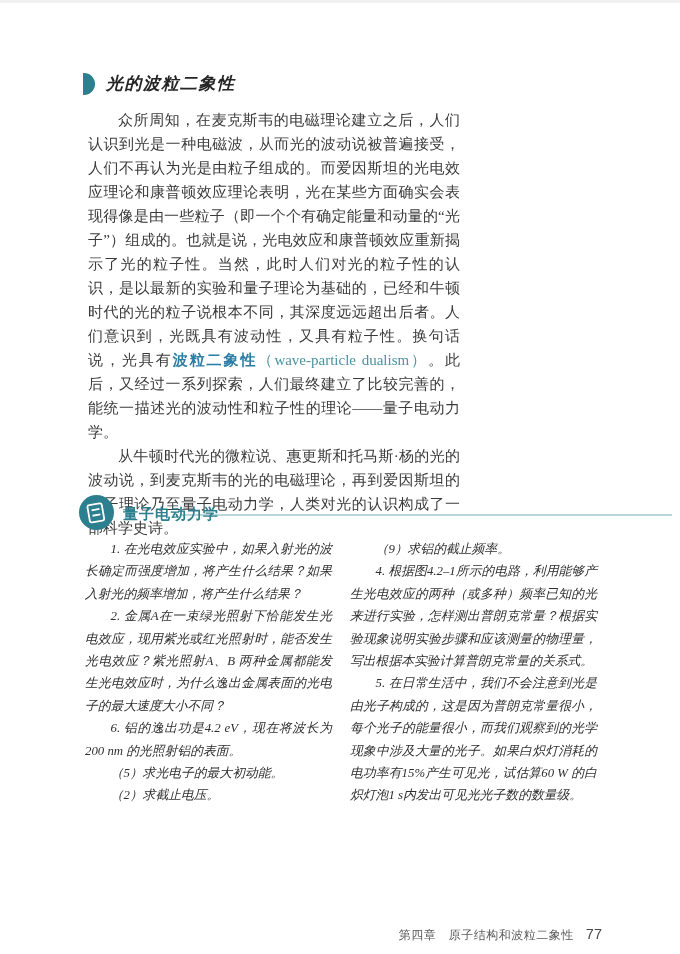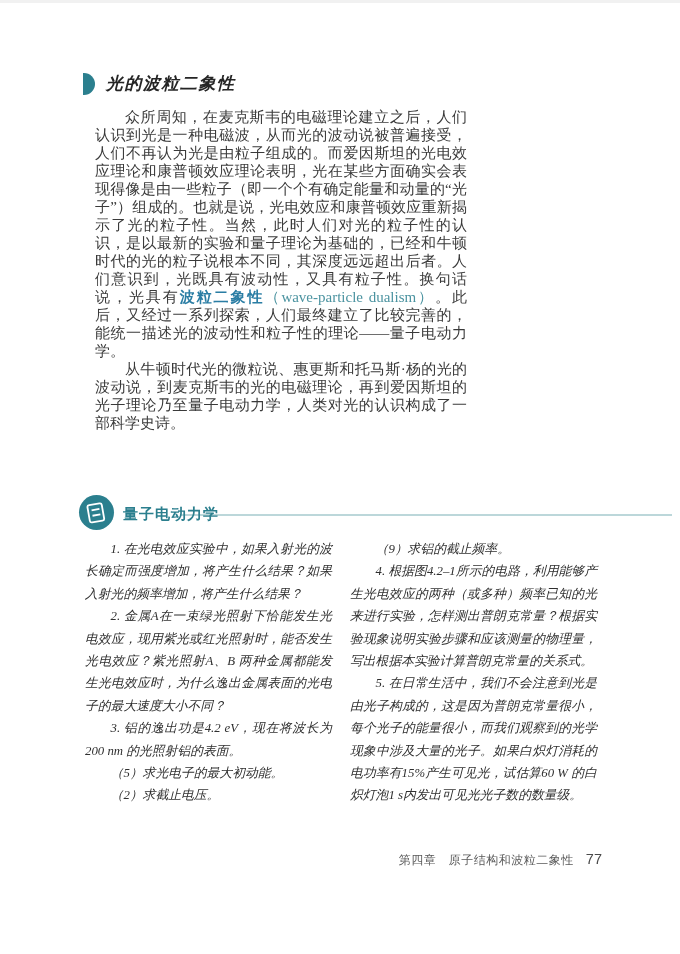--- a/index.html
+++ b/index.html
@@ -27,22 +27,22 @@
   }
   .section-title {
     font-family: "Liberation Sans", sans-serif;
     font-weight: bold; font-size: 17px; color: #252525;
     letter-spacing: 1.5px;
     font-style: italic;
   }
 
   
   .body-text {
-    position: absolute; left: 95px; top: 108px; width: 372px;
-    font-size: 15px; line-height: 18px; color: #3a3a3a;
+    position: absolute; left: 88px; top: 108px; width: 372px;
+    font-size: 15px; line-height: 24px; color: #3a3a3a;
     text-align: justify;
   }
   .body-text p { margin: 0; text-indent: 2em; }
   .keyword {
     color: #2a7da4; font-weight: bold;
     font-family: "Liberation Sans", sans-serif;
   }
   .english-term { color: #4b93a0; }
 
   
@@ -68,21 +68,21 @@
   .exercise-col {
     width: 247px;
     font-size: 12.8px; line-height: 22.4px; color: #2f2f2f;
     font-style: italic; text-align: justify;
     font-family: "Liberation Serif", serif;
   }
   .exercise-col p { margin: 0; text-indent: 2em; }
 
   
   .page-footer {
-    position: absolute; top: 835px; right: 78px;
+    position: absolute; top: 910px; right: 78px;
     display: flex; align-items: baseline; gap: 12px;
     color: #5a5a5a;
   }
   .footer-chapter { font-size: 12px; letter-spacing: 0.5px; }
   .footer-page-number { font-size: 14.5px; font-family: "Liberation Sans", sans-serif; color: #4a4a4a; margin-top: 16px; }
 </style>
 </head>
 <body>
 
 <div class="page-edge-top"></div>
@@ -109,21 +109,21 @@
       </g>
     </svg>
   </span>
   <span class="exercises-title">量子电动力学</span>
 </div>
 
 <div class="exercise-columns">
   <div class="exercise-col">
     <p>1. 在光电效应实验中，如果入射光的波长确定而强度增加，将产生什么结果？如果入射光的频率增加，将产生什么结果？</p>
     <p>2. 金属A在一束绿光照射下恰能发生光电效应，现用紫光或红光照射时，能否发生光电效应？紫光照射A、B 两种金属都能发生光电效应时，为什么逸出金属表面的光电子的最大速度大小不同？</p>
-    <p>3. 铝的逸出功是4.2 eV，现在将波长为200 nm 的光照射铝的表面。</p>
+    <p>6. 铝的逸出功是4.2 eV，现在将波长为200 nm 的光照射铝的表面。</p>
     <p>（5）求光电子的最大初动能。</p>
     <p>（2）求截止电压。</p>
   </div>
   <div class="exercise-col">
     <p>（9）求铝的截止频率。</p>
     <p>4. 根据图4.2–1所示的电路，利用能够产生光电效应的两种（或多种）频率已知的光来进行实验，怎样测出普朗克常量？根据实验现象说明实验步骤和应该测量的物理量，写出根据本实验计算普朗克常量的关系式。</p>
     <p>5. 在日常生活中，我们不会注意到光是由光子构成的，这是因为普朗克常量很小，每个光子的能量很小，而我们观察到的光学现象中涉及大量的光子。如果白炽灯消耗的电功率有15%产生可见光，试估算60 W 的白炽灯泡1 s内发出可见光光子数的数量级。</p>
   </div>
 </div>
 

